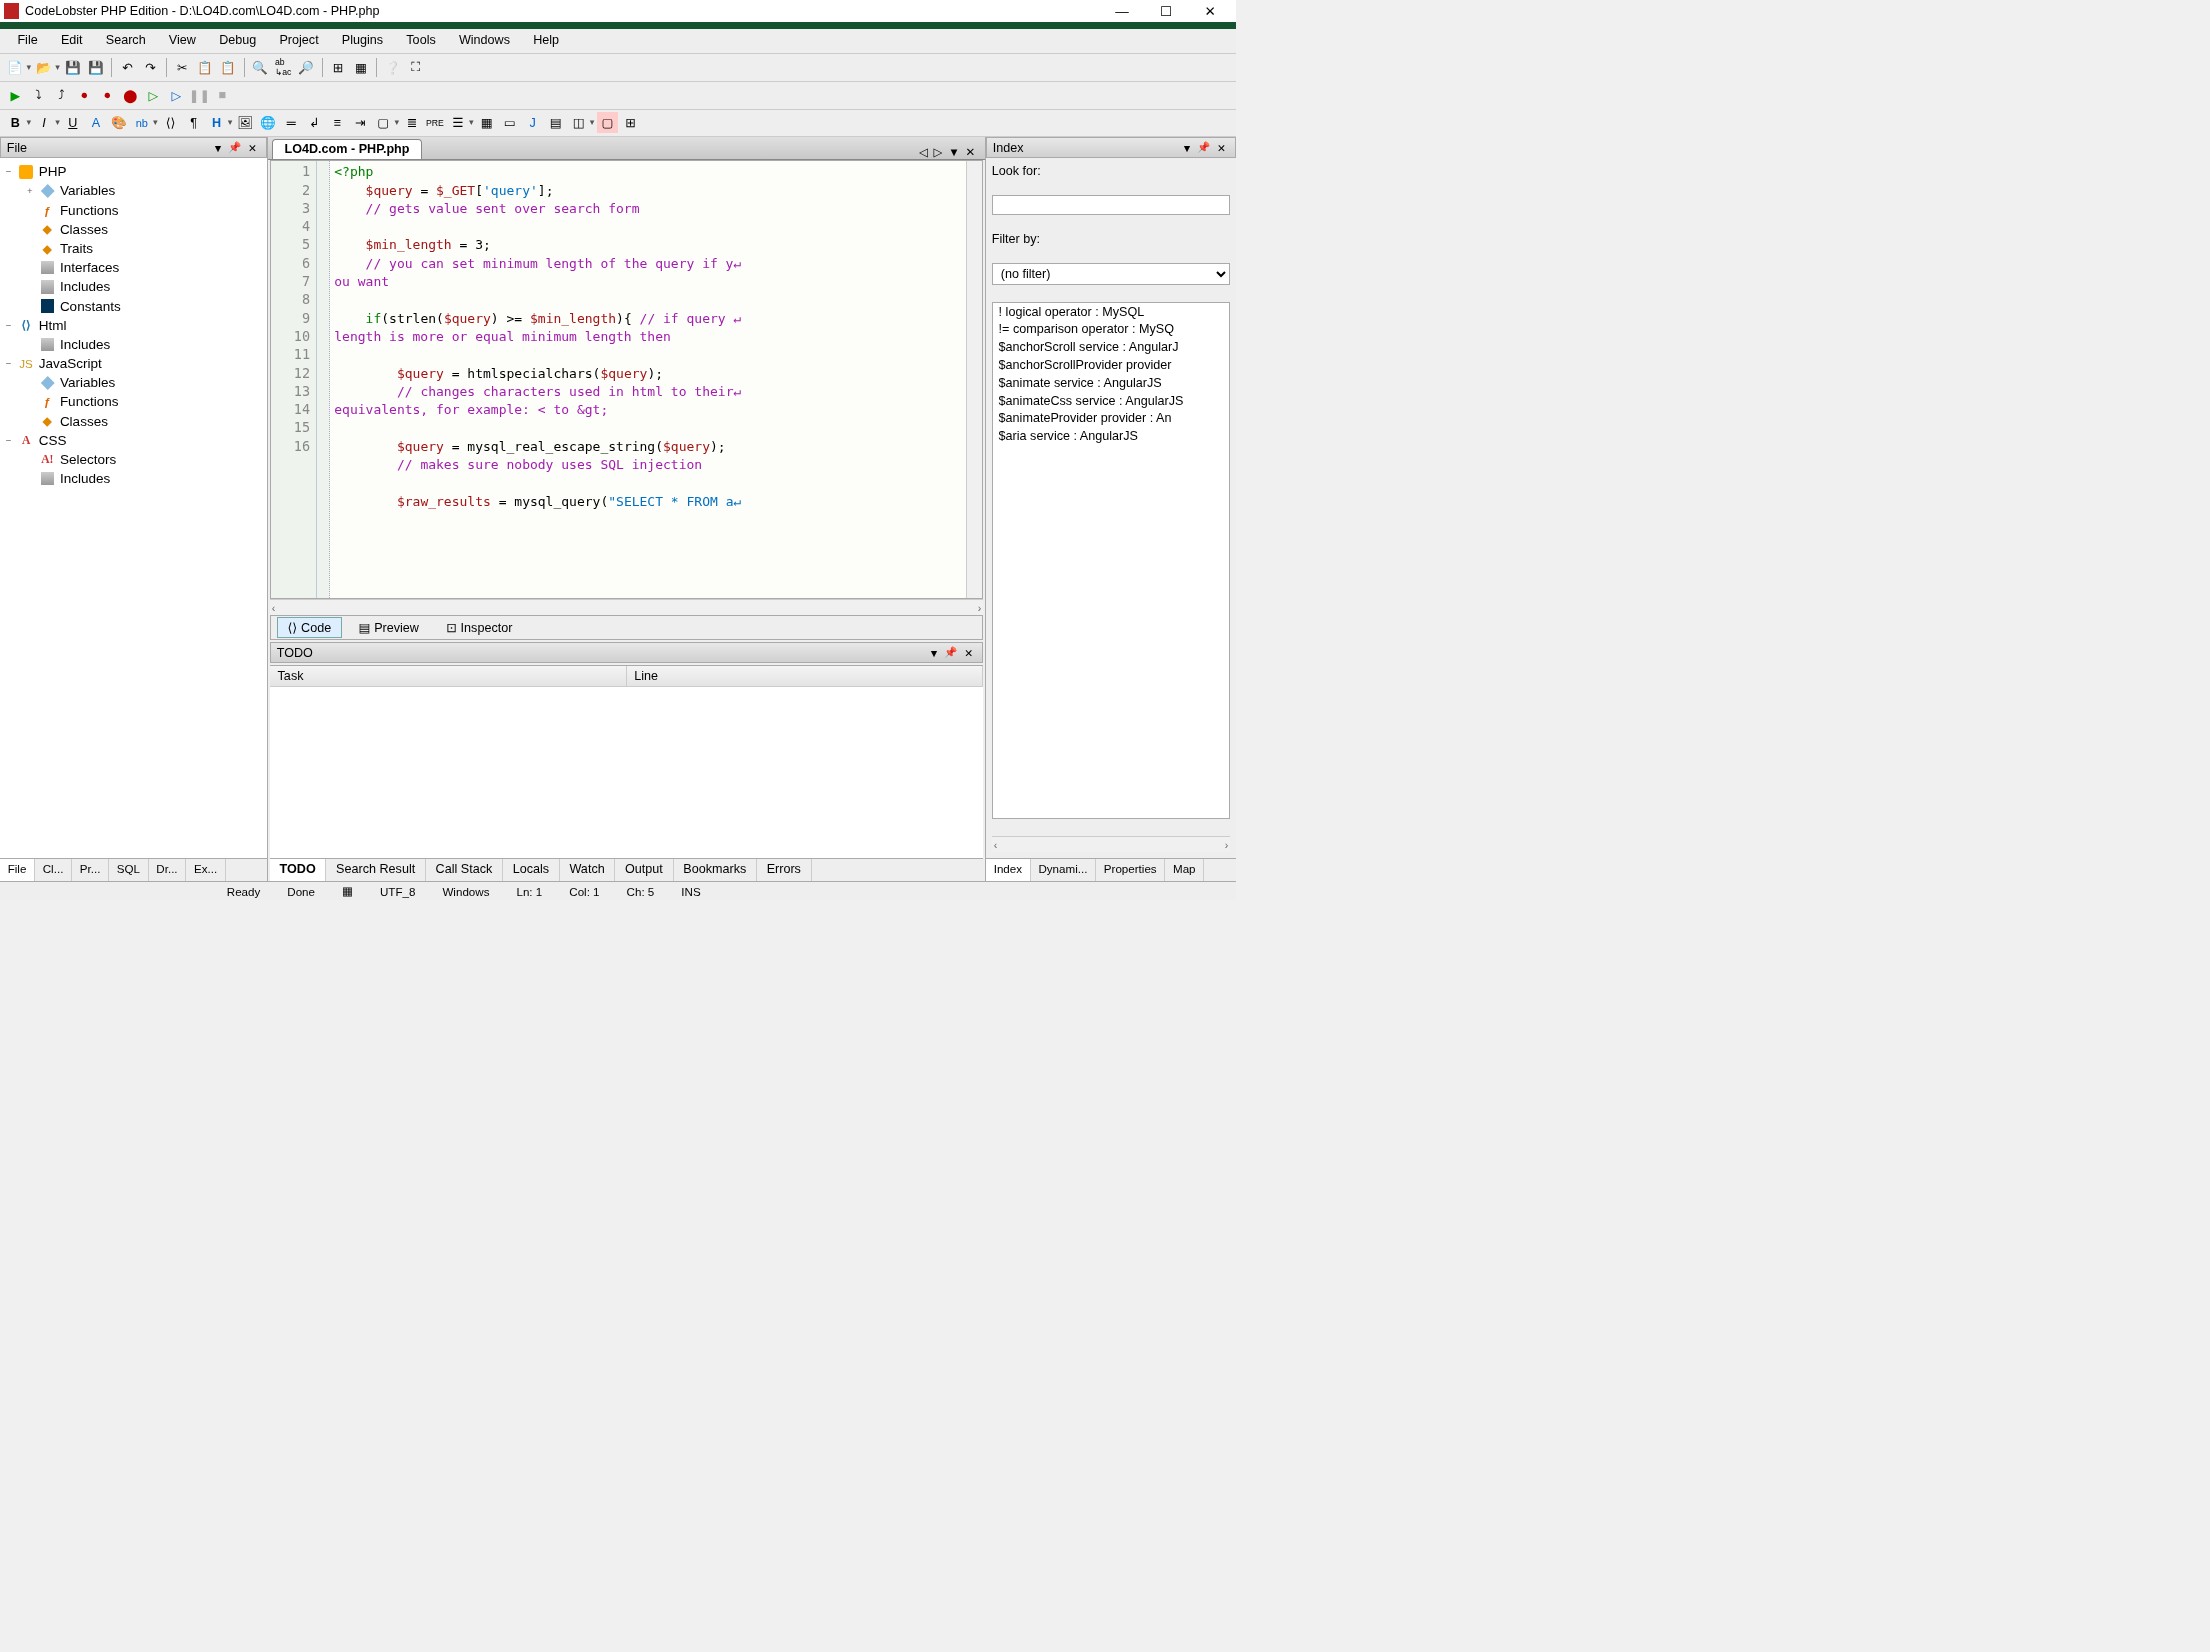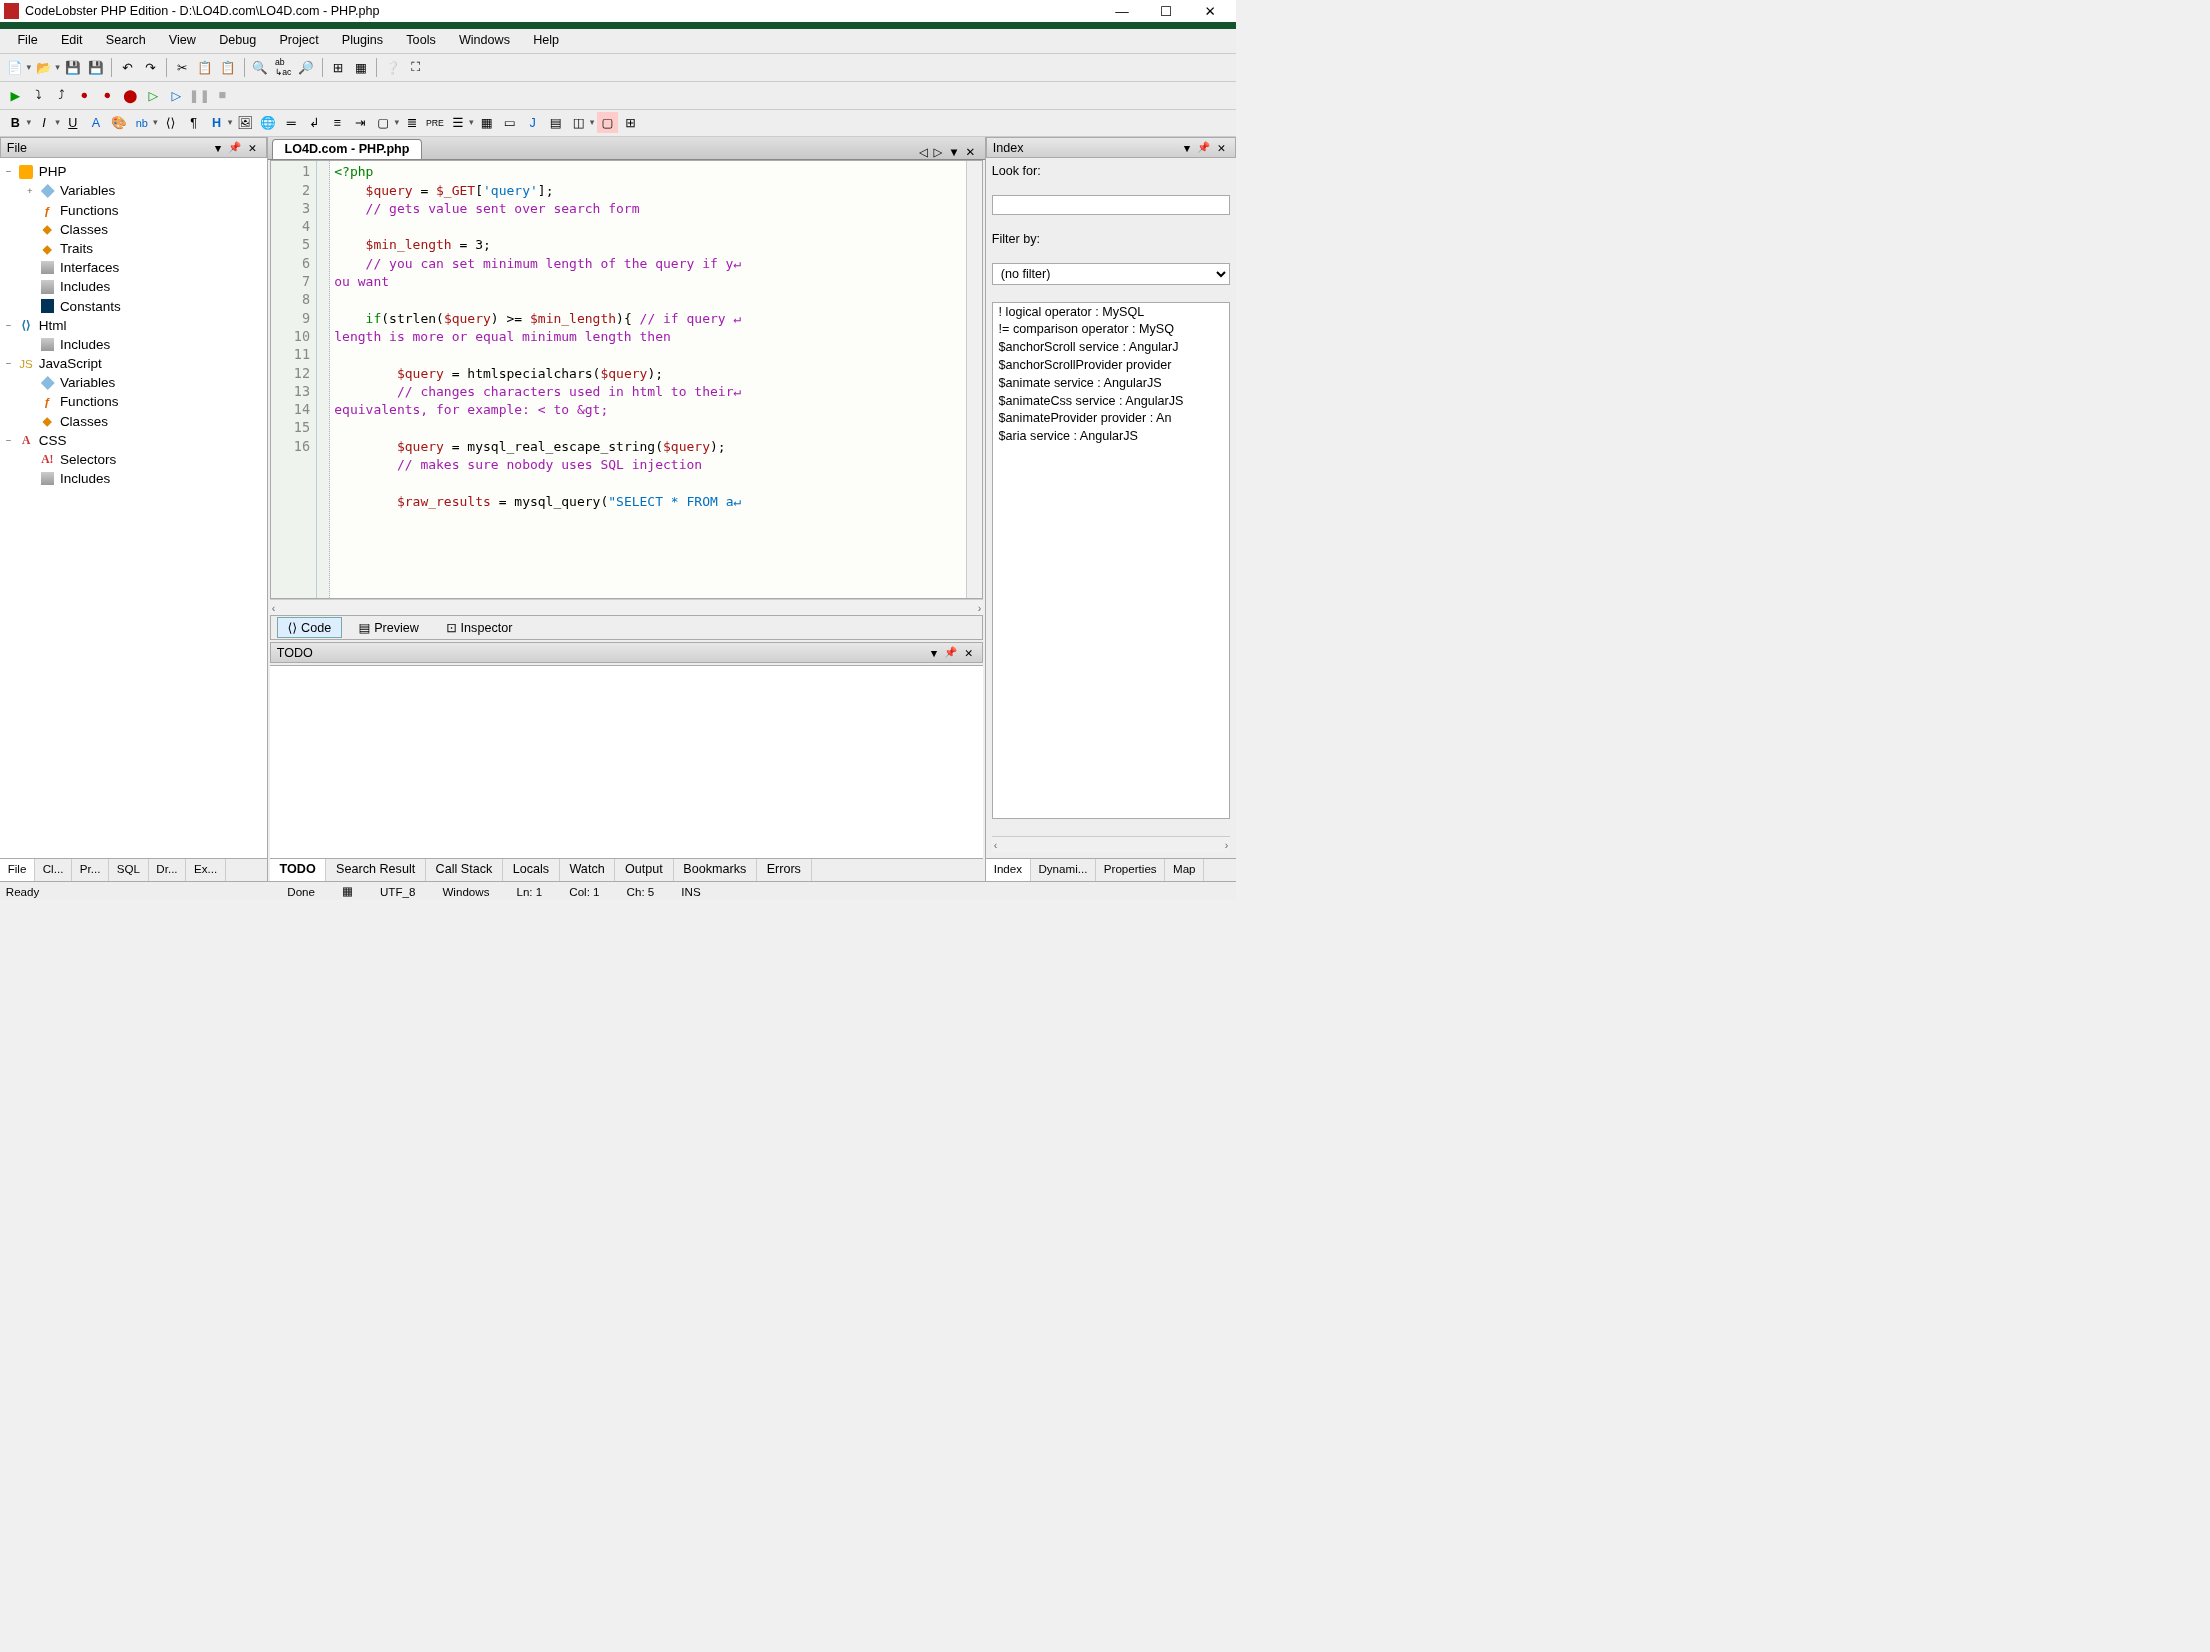--- a/index.html
+++ b/index.html
@@ -55,21 +55,21 @@
 .right-panel { width: 251px; background: #eee; border-left: 1px solid #aaa; display: flex; flex-direction: column; }
 .index-body { flex: 1; padding: 5.8px; display: flex; flex-direction: column; gap: 17px; overflow: hidden; }
 .index-body label { font-size: 12.6px; }
 .index-body input, .index-body select { width: 100%; font-size: 12.6px; padding: 1.9px 3.9px; border: 1px solid #aaa; background: #fff; }
 .index-list { flex: 1; border: 1px solid #aaa; background: #fff; overflow: auto; }
 .index-list .item { padding: 1.9px 5.8px; font-size: 12.6px; white-space: nowrap; }
 .right-tabs { display: flex; background: #eee; border-top: 1px solid #aaa; height: 23px; }
 .right-tabs .rtab { padding: 2.9px 7.7px; font-size: 11.6px; border-right: 1px solid #ccc; }
 .right-tabs .rtab.active { background: #fff; }
 .statusbar { height: 19.3px; background: #eee; border-top: 1px solid #aaa; display: flex; align-items: center; font-size: 11.6px; padding: 0 5.8px; }
-.statusbar .seg { padding: 0 13.5px; }
+.statusbar .seg { padding: 0 13.5px; text-align: right; }
 .hscroll-track { height: 16.4px; background: #f0f0f0; border-top:1px solid #ccc; display:flex; align-items:center; justify-content:space-between; padding:0 1.9px;}
 .hscroll-track span { font-size:10.6px; color:#666; }
 .ic { display:inline-block; width:13.5px; height:13.5px; }
 .ic-php { background:#fa0; border-radius:1.9px; }
 .ic-cube { background:#8bd; transform: rotate(45deg) scale(0.7); }
 .ic-func { color:#d60; font-weight:bold; }
 .ic-class { color:#d80; font-weight:bold; }
 .ic-inc { background: linear-gradient(#ccc,#999); }
 .ic-const { background:#035; }
 .ic-html { color:#27a; font-weight:bold; }
@@ -385,20 +385,24 @@
     </div>
 
     <div class="panel-title" style="margin:1.9px 1.9px 0;">
       <span>TODO</span>
       <span class="spacer"></span>
       <span class="pbtn">▼</span>
       <span class="pbtn">📌</span>
       <span class="pbtn">✕</span>
     </div>
     <div class="todo-panel">
+      <div class="todo-headers">
+        <div class="col" style="flex:1;">Task</div>
+        <div class="col" style="flex:1;">Line</div>
+      </div>
       <div class="todo-body"></div>
     </div>
     <div class="bottom-tabs" id="bottom-tabs" style="margin:0 1.9px;">
         <div class="btab active">TODO</div>
         <div class="btab">Search Result</div>
         <div class="btab">Call Stack</div>
         <div class="btab">Locals</div>
         <div class="btab">Watch</div>
         <div class="btab">Output</div>
         <div class="btab">Bookmarks</div>

